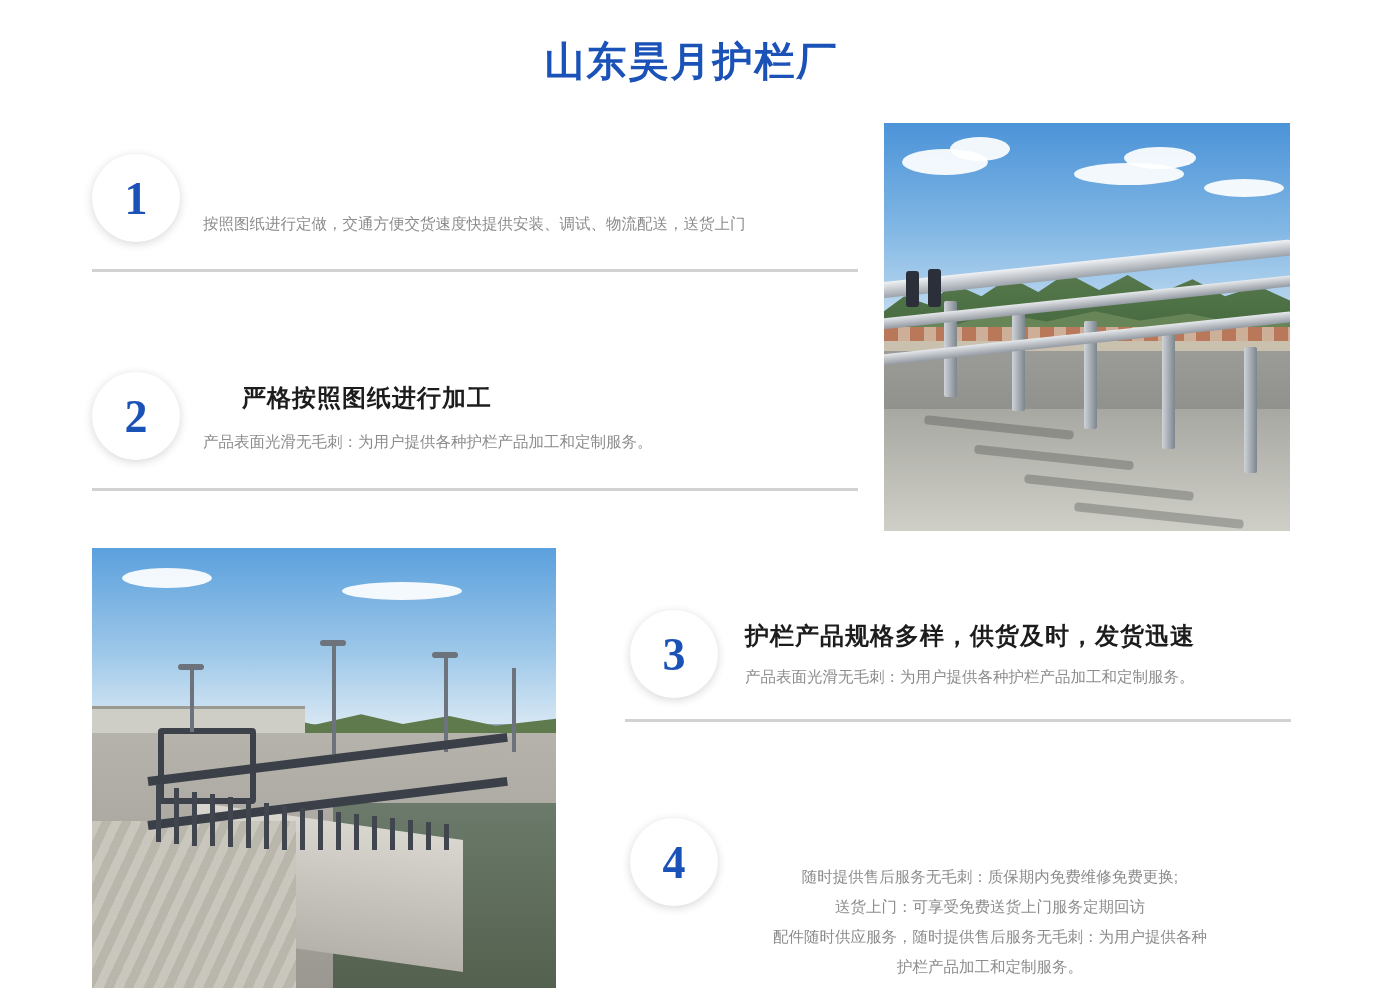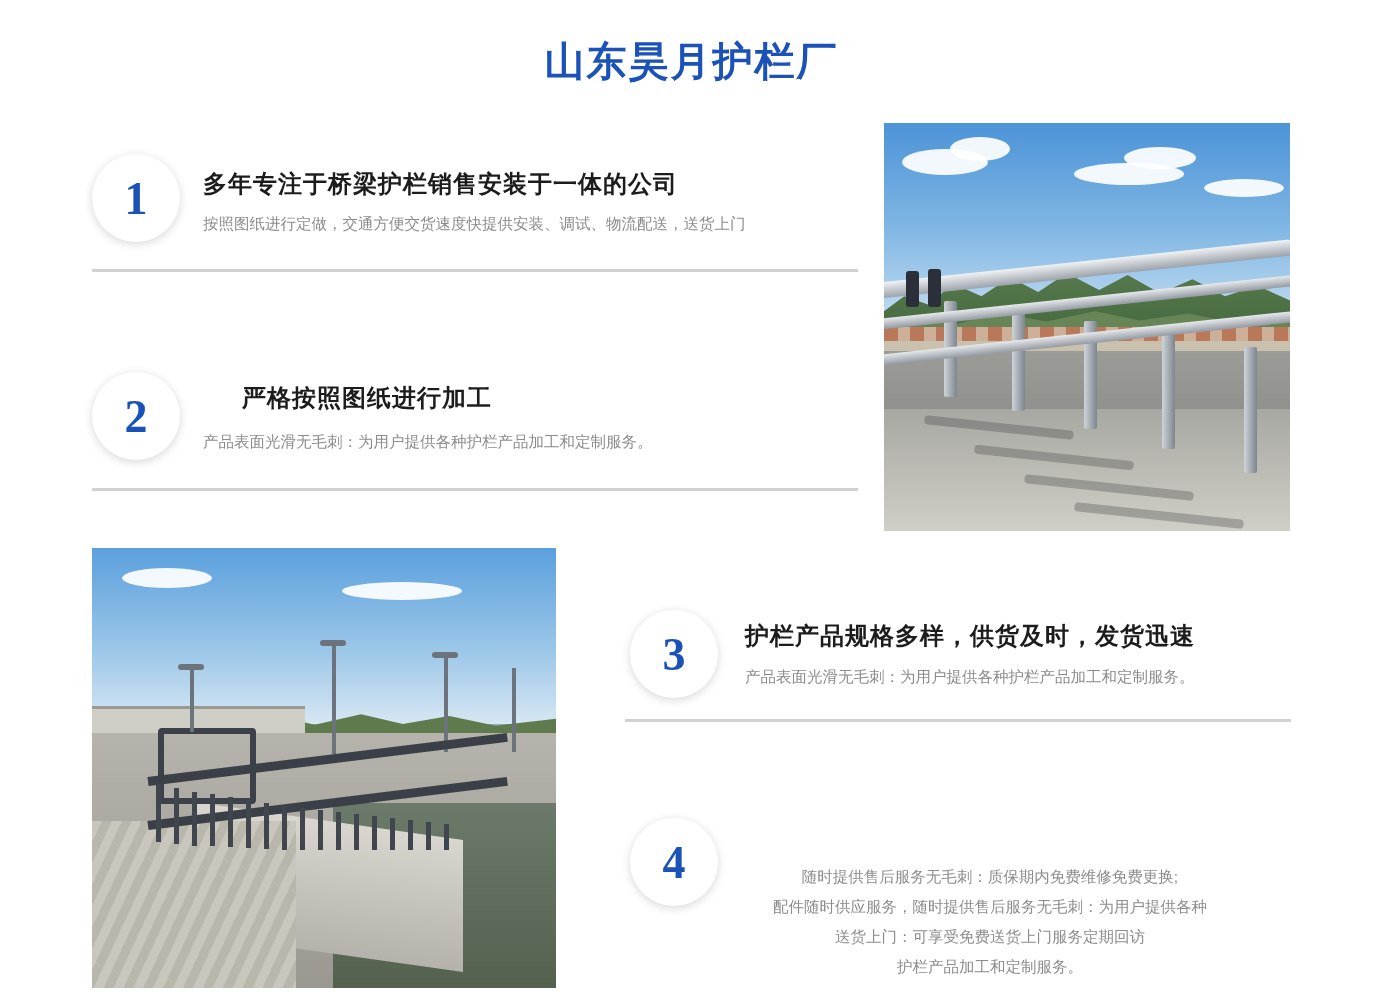--- a/index.html
+++ b/index.html
@@ -206,21 +206,20 @@
 </head>
 <body>
 
 <div class="page">
 
   <div class="title">山东昊月护栏厂</div>
 
   <div class="circle" style="left:92px; top:154px;">
     <span>1</span>
   </div>
-  <div class="block-head" style="left:203px; top:168px;">多年专注于桥梁护栏销售安装于一体的公司</div>
   <div class="block-sub" style="left:203px; top:209px; width:680px;">按照图纸进行定做，交通方便交货速度快提供安装、调试、物流配送，送货上门</div>
   <div class="divider" style="left:92px; top:269px; width:766px;"></div>
 
   <div class="circle" style="left:92px; top:372px;">
     <span>2</span>
   </div>
   <div class="block-head" style="left:203px; top:382px;margin-left:39px;">严格按照图纸进行加工</div>
   <div class="block-sub" style="left:203px; top:427px; width:680px;">产品表面光滑无毛刺：为用户提供各种护栏产品加工和定制服务。</div>
   <div class="divider" style="left:92px; top:488px; width:766px;"></div>
 
@@ -303,18 +302,18 @@
   </div>
   <div class="block-head" style="left:745px; top:620px;">护栏产品规格多样，供货及时，发货迅速</div>
   <div class="block-sub" style="left:745px; top:662px; width:560px;">产品表面光滑无毛刺：为用户提供各种护栏产品加工和定制服务。</div>
   <div class="divider" style="left:625px; top:719px; width:666px;"></div>
 
   <div class="circle" style="left:630px; top:818px;">
     <span>4</span>
   </div>
   <div class="block-sub" style="left:690px; top:862px; width:600px; text-align:center;">
     <div>随时提供售后服务无毛刺：质保期内免费维修免费更换;</div>
+    <div>送货上门：可享受免费送货上门服务定期回访</div>
     <div>配件随时供应服务，随时提供售后服务无毛刺：为用户提供各种</div>
-    <div>送货上门：可享受免费送货上门服务定期回访</div>
     <div>护栏产品加工和定制服务。</div>
   </div>
 
 </div>
 
 </body></html>

